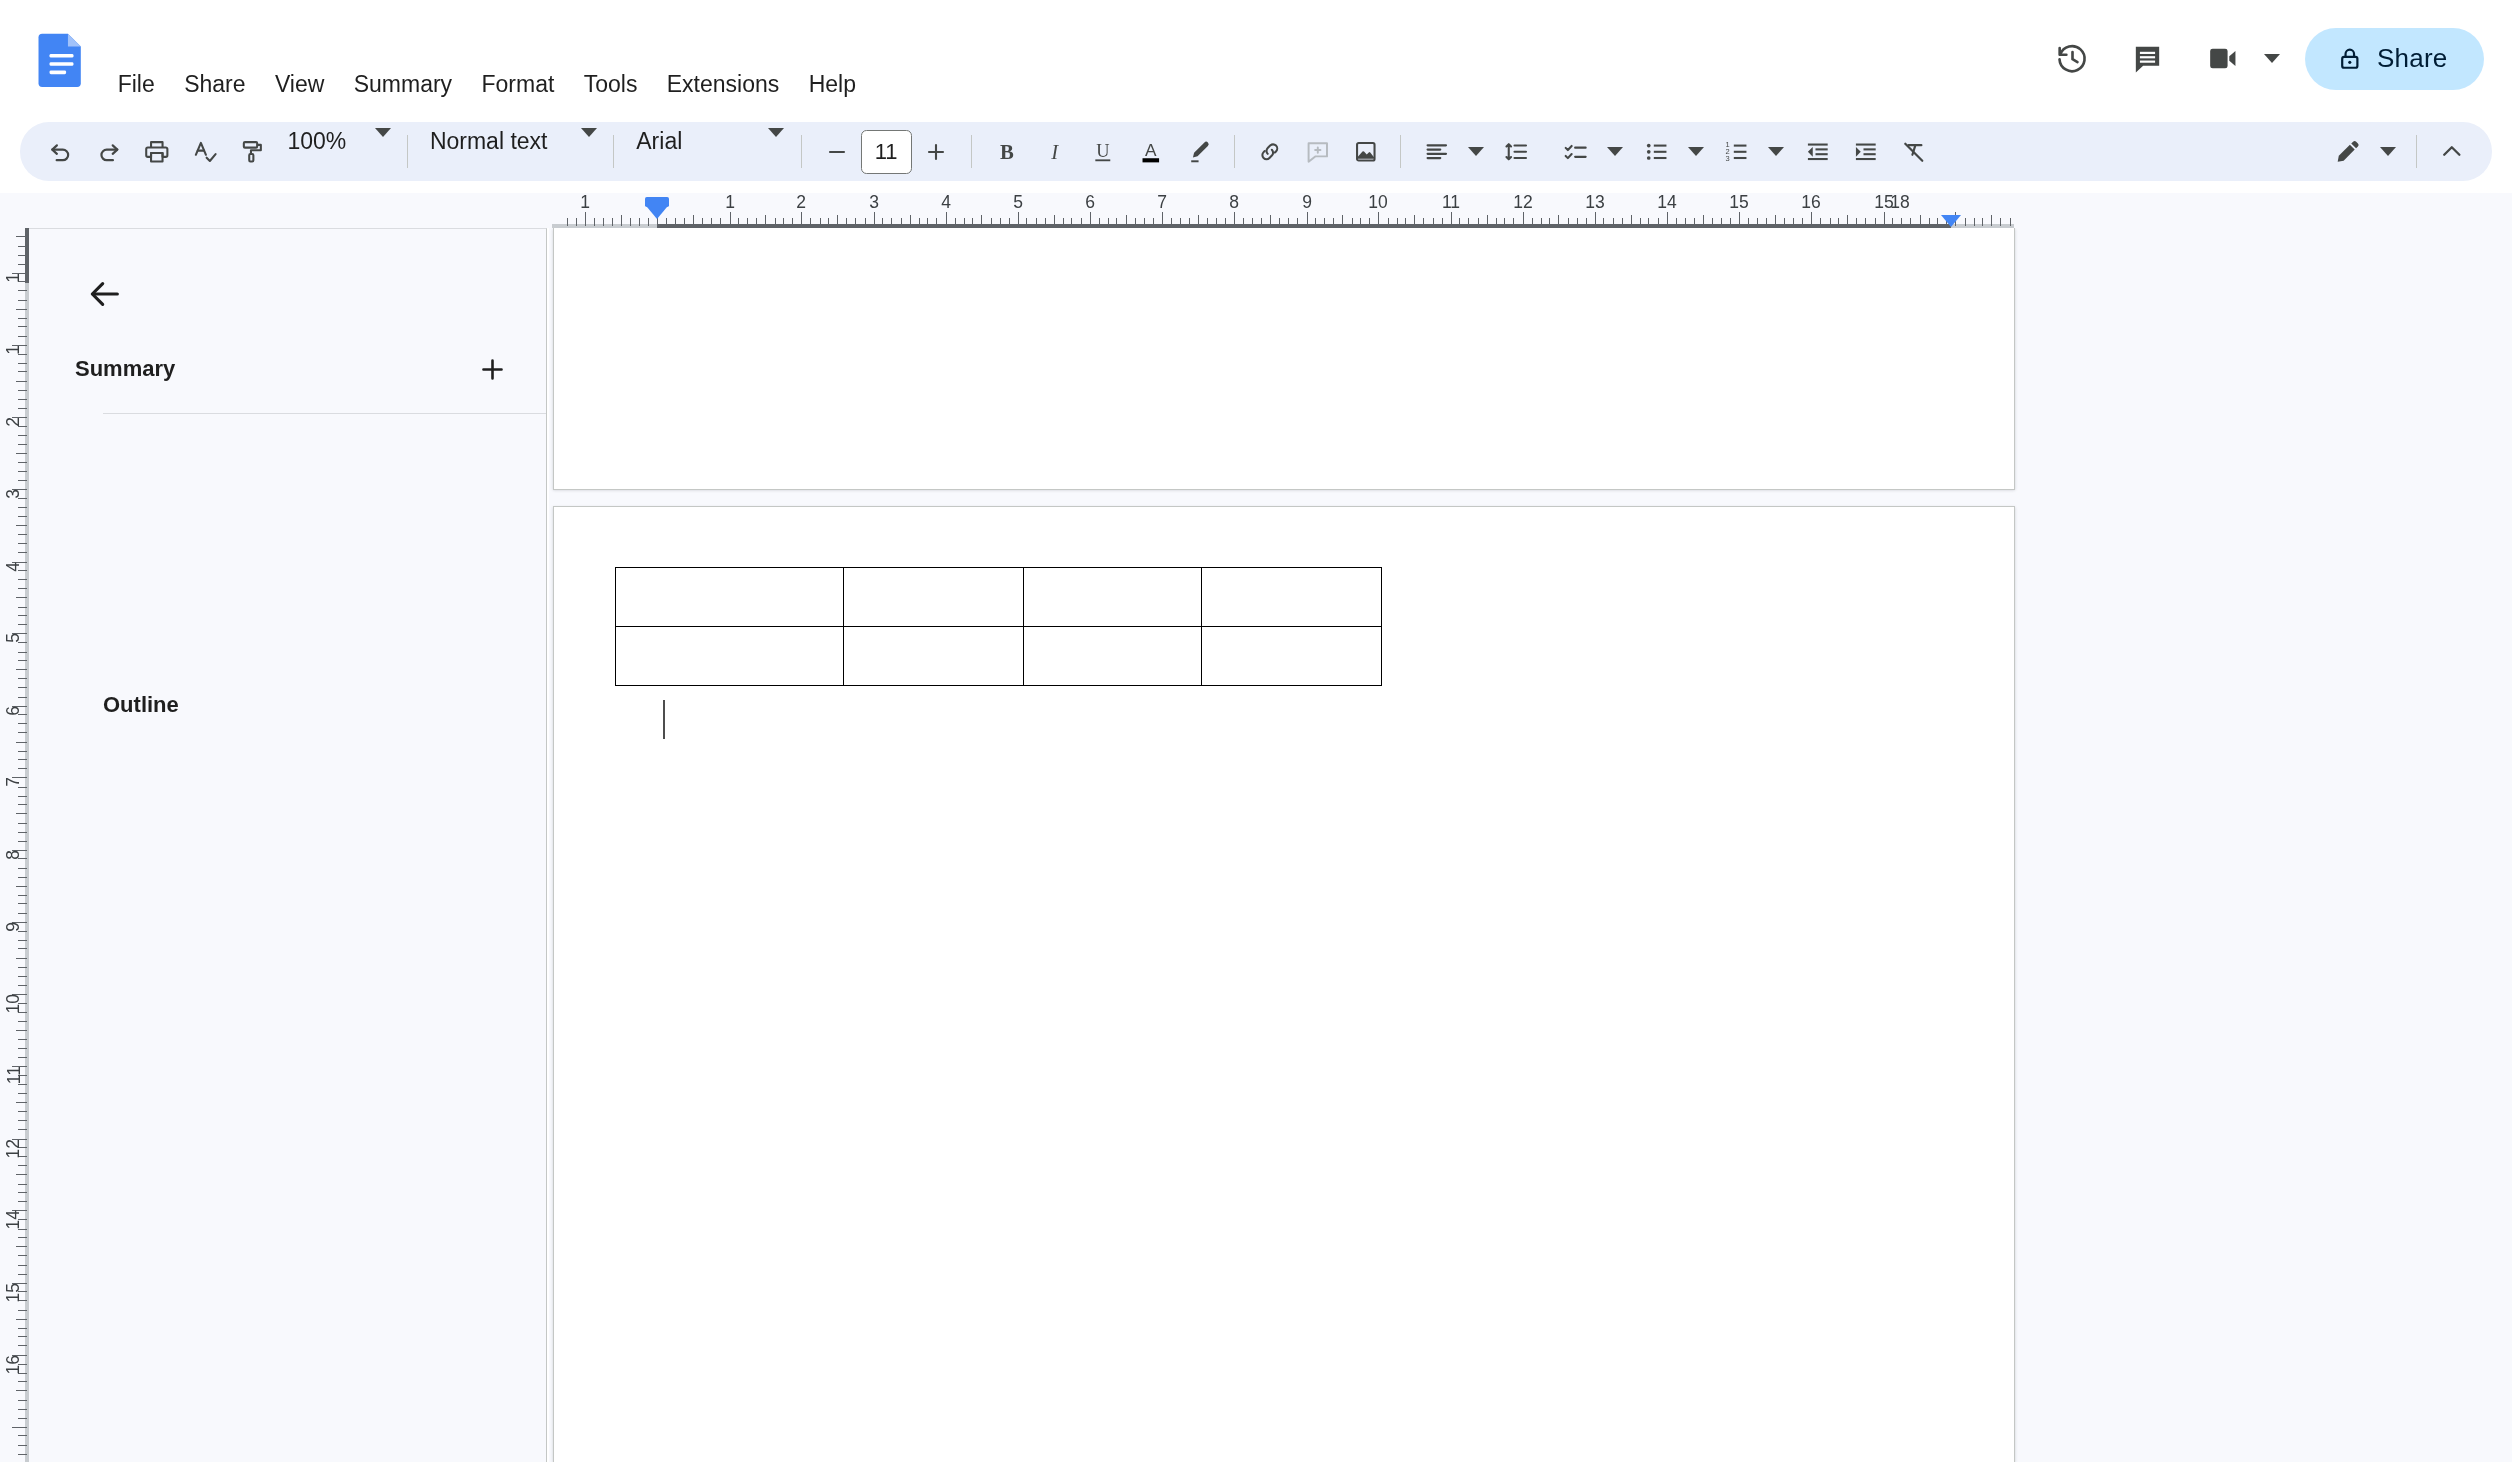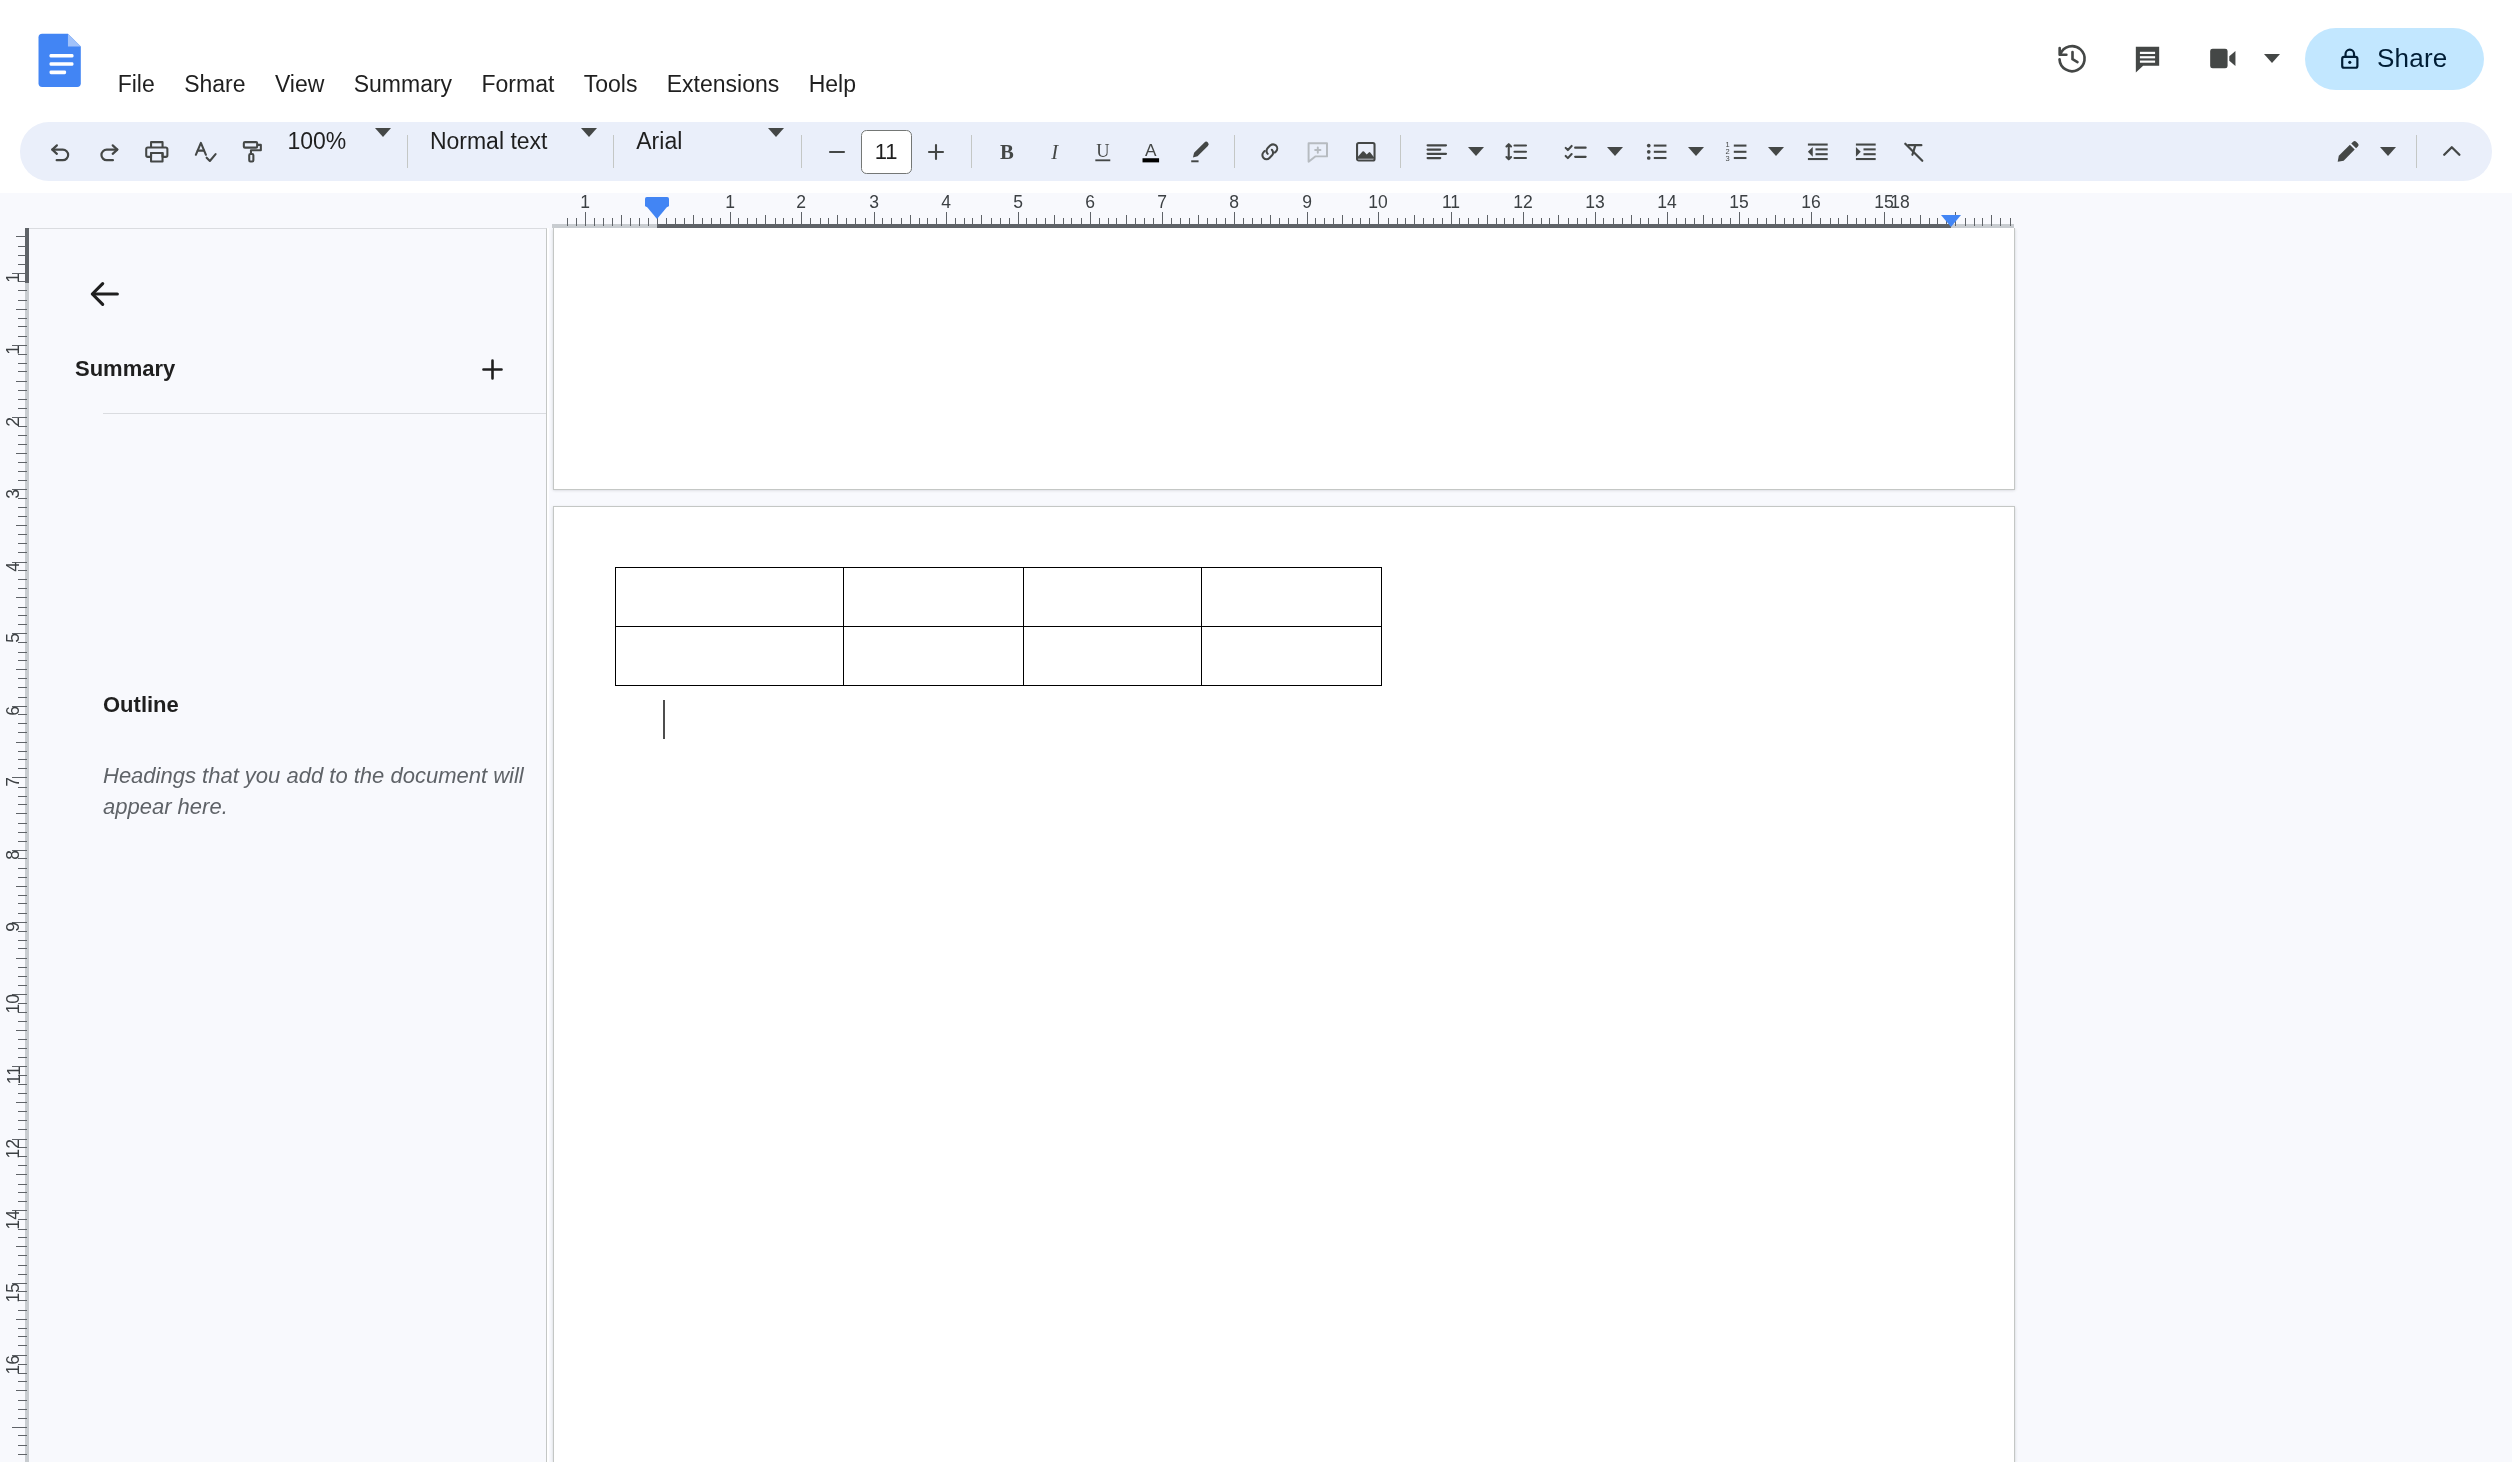--- a/index.html
+++ b/index.html
@@ -839,21 +839,20 @@
     <div id="add-summary-btn">
       <svg width="31" height="31" viewBox="0 0 24 24" stroke="#1f1f1f" stroke-width="2" stroke-linecap="round">
         <path d="M12 5 v14 M5 12 h14"></path>
       </svg>
     </div>
   </div>
 
   <div id="summary-divider"></div>
 
   <div id="outline-label">Outline</div>
-  <div id="outline-empty">Headings that you add to the document will appear here.</div>
 </div>
 
 <div id="canvas">
 
   <div class="page" id="page-1"></div>
 
   <div class="page" id="page-2">
     <table id="doc-table">
       <tbody>
           <tr>

